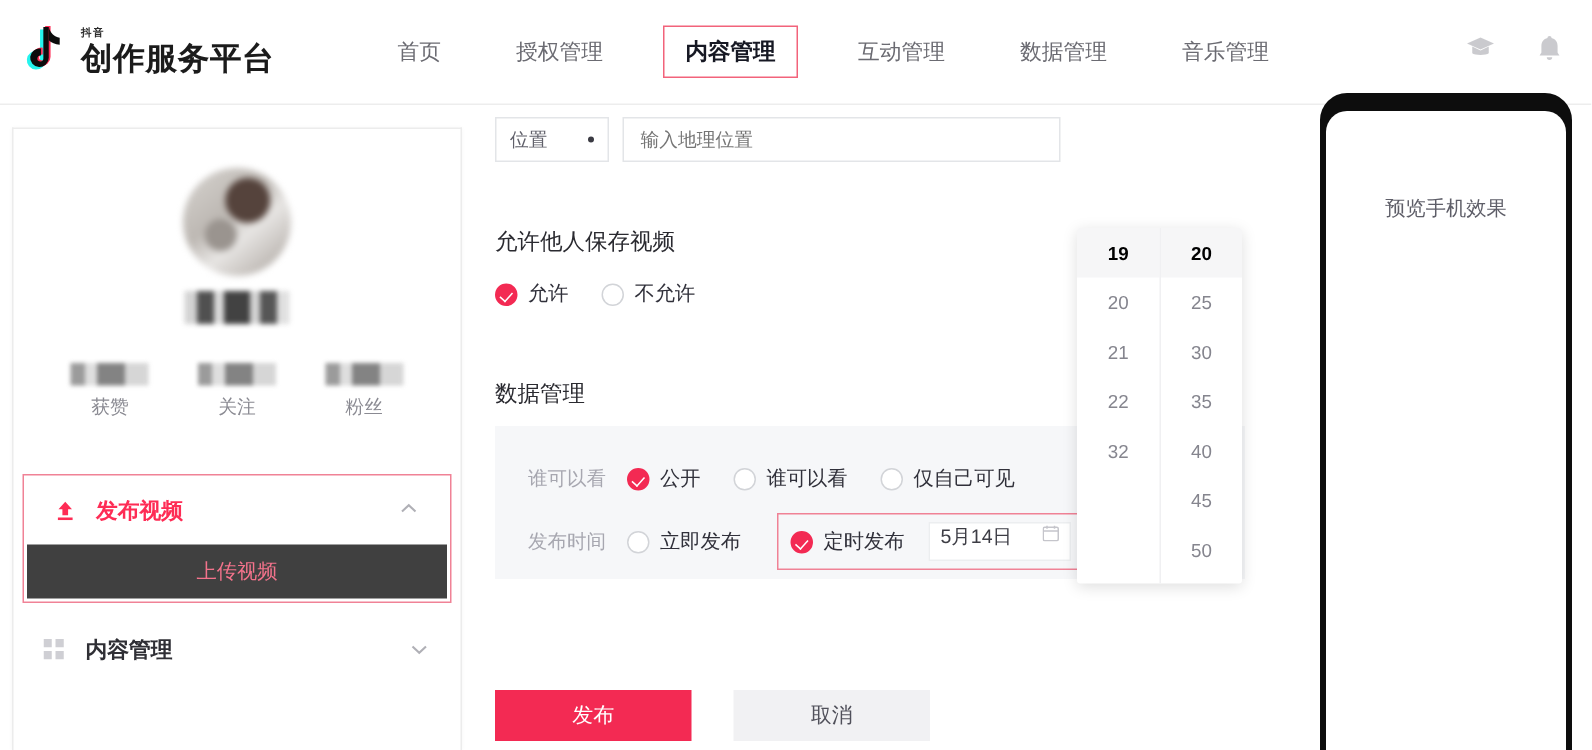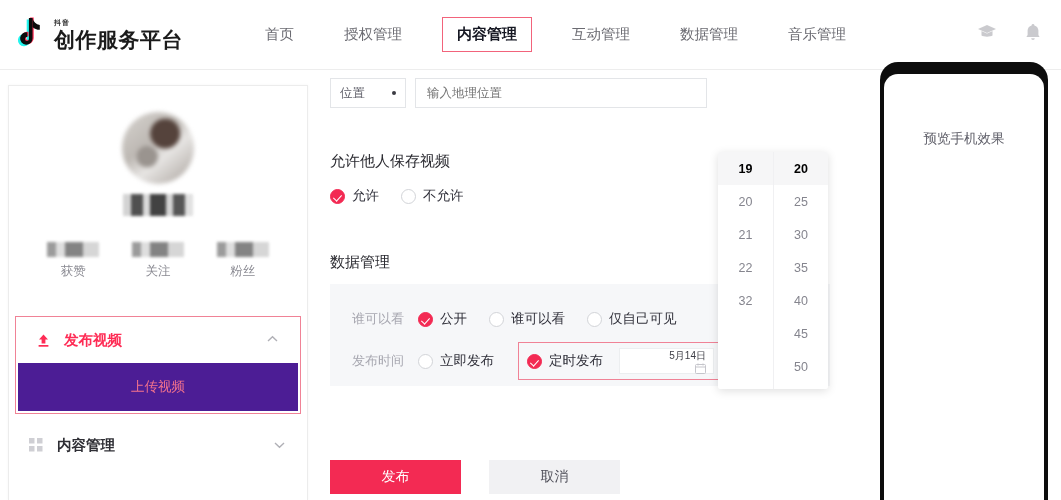--- a/index.html
+++ b/index.html
@@ -77,21 +77,21 @@
   }
   .menu-item {
     display: flex; align-items: center; height: 46px; padding: 0 18px;
     cursor: pointer; position: relative;
   }
   .menu-item .mi-icon { width: 18px; margin-right: 12px; display: flex; align-items: center; justify-content: center; }
   .menu-item .mi-label { font-size: 14.5px; font-weight: bold; }
   .menu-item.accent .mi-label { color: #fe2c55; }
   .menu-item .mi-chevron { position: absolute; right: 22px; color: #b6b6bb; font-size: 12px; }
   .submenu-item {
-    height: 48px; background: #4c1d95; display: flex; align-items: center; justify-content: center;
+    height: 36px; background: #404040; display: flex; align-items: center; justify-content: center;
     font-size: 13.5px; color: #f4738c; cursor: pointer; margin: 0 2px 2px;
   }
   .menu-item.plain .mi-label { color: #2f2f35; }
 
   
   .form-area { position: absolute; left: 330px; top: 78px; width: 540px; }
 
   .row-location { display: flex; align-items: center; }
   .loc-select {
     width: 76px; height: 30px; border: 1px solid #e3e5e8; background: #fff;
@@ -124,22 +124,22 @@
   .publish-panel {
     width: 500px; height: 102px; background: #f6f7f9; padding: 18px 22px;
   }
   .prow { display: flex; align-items: center; height: 34px; }
   .prow-label { font-size: 13px; color: #a7a7b0; width: 66px; flex: none; }
   .sched-box {
     border: 1px solid #f08296; padding: 5px 8px; display: flex; align-items: center; margin-left: 2px;
   }
   .date-input {
     width: 95px; height: 26px; background: #fff; border: 1px solid #eceef0; margin-left: 8px;
-    display: flex; align-items: flex-end; justify-content: space-between; padding: 0 7px;
-    font-size: 10px; color: #3d3d45; cursor: pointer; flex-direction: column;
+    display: flex; align-items: flex-start; justify-content: space-between; padding: 0 7px;
+    font-size: 13px; color: #3d3d45; cursor: pointer;
   }
 
   .btn-row { position: absolute; left: 0; top: 382px; display: flex; align-items: center; }
   .btn {
     width: 131px; height: 34px; display: flex; align-items: center; justify-content: center;
     font-size: 14px; cursor: pointer;
   }
   .btn-primary { background: #f32a53; color: #fff; }
   .btn-secondary { background: #f1f1f3; color: #50505a; margin-left: 28px; }
 

